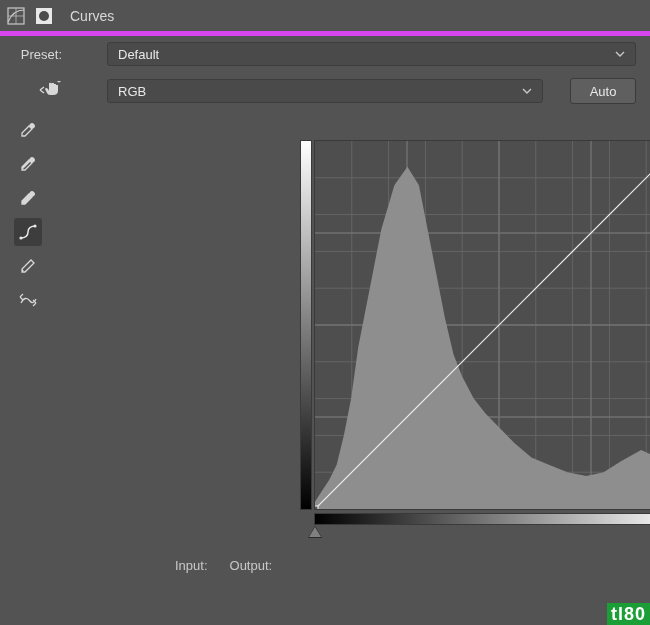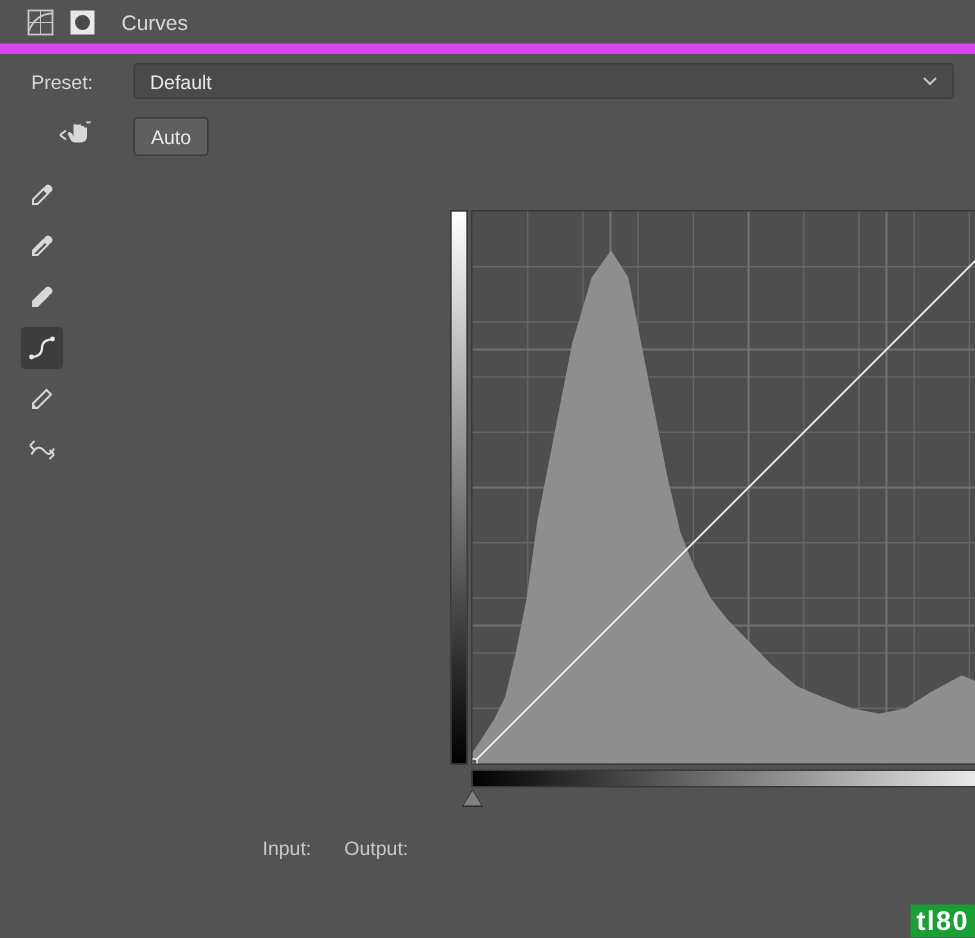--- a/index.html
+++ b/index.html
@@ -7,22 +7,22 @@
       width: 650px; height: 625px;
       background: #535353;
       font-family: -apple-system, "Helvetica Neue", Arial, sans-serif;
       font-size: 13px;
       color: #d8d8d8;
       overflow: hidden;
       position: relative;
     }
     .header {
       display: flex; align-items: center;
-      height: 36px; padding: 0 15px;
-      border-bottom: 7px solid #d946ef;
+      height: 36px; padding: 0 4px;
+      border-bottom: 5px solid #d946ef;
     }
     .header .icon-btn {
       width: 24px; height: 24px;
       display: flex; align-items: center; justify-content: center;
       margin-right: 4px;
     }
     .header .title { margin-left: 10px; font-size: 14px; color: #d8d8d8; font-weight: 500; }
 
     .preset-row, .channel-row {
       display: flex; align-items: center;
@@ -34,27 +34,28 @@
     .dropdown {
       flex: 1;
       height: 24px;
       background: #4a4a4a;
       border: 1px solid #3d3d3d;
       border-radius: 3px;
       color: #e8e8e8;
       display: flex; align-items: center;
       padding: 0 10px;
       position: relative;
+      margin-left: 18px;
     }
     .dropdown .chevron {
       margin-left: auto;
       width: 10px; height: 10px;
     }
     .auto-btn {
-      width: 50px; height: 26px;
+      width: 66px; height: 26px;
       background: #5f5f5f;
       border: 1px solid #3b3b3b;
       border-radius: 3px;
       color: #e8e8e8;
       display: flex; align-items: center; justify-content: center;
       font-size: 13px;
     }
     .main-area {
       display: flex;
       padding: 6px 12px 0 12px;
@@ -173,20 +174,26 @@
 
 <div class="channel-row">
   <div class="hand-icon-col">
     <div>
       <svg width="24" height="18" viewBox="0 0 24 18">
           <path d="M14 2 L16 2 L16 9 L14 9 Z M12 4 L14 4 L14 9 L12 9 Z M16 3 L18 3 L18 9 L16 9 Z M18 4 L20 4 L20 10 Q20 14 15 14 L12 14 Q10 14 9 12 L7 8 Q8 6 10 8 L11 10 L11 3 Q11 1 13 2" fill="#d8d8d8"></path>
           <path d="M2 9 L6 6 M2 9 L6 12" fill="none" stroke="#d8d8d8" stroke-width="1.4"></path>
           <path d="M8 15 L5 12 M8 15 L5 18" fill="none" stroke="#d8d8d8" stroke-width="1.4" transform="translate(13,-14) rotate(90 8 15)"></path>
         </svg>
     </div>
+  </div>
+  <div class="dropdown">
+    <span>RGB</span>
+    <svg class="chevron" viewBox="0 0 10 10">
+        <path d="M1 3 L5 7 L9 3" fill="none" stroke="#c8c8c8" stroke-width="1.4"></path>
+      </svg>
   </div>
   <div class="auto-btn">
     <span>Auto</span>
   </div>
 </div>
 
 <div class="main-area">
   <div class="tool-col">
     <div class="tool-btn">
       <svg width="20" height="20" viewBox="0 0 20 20">

